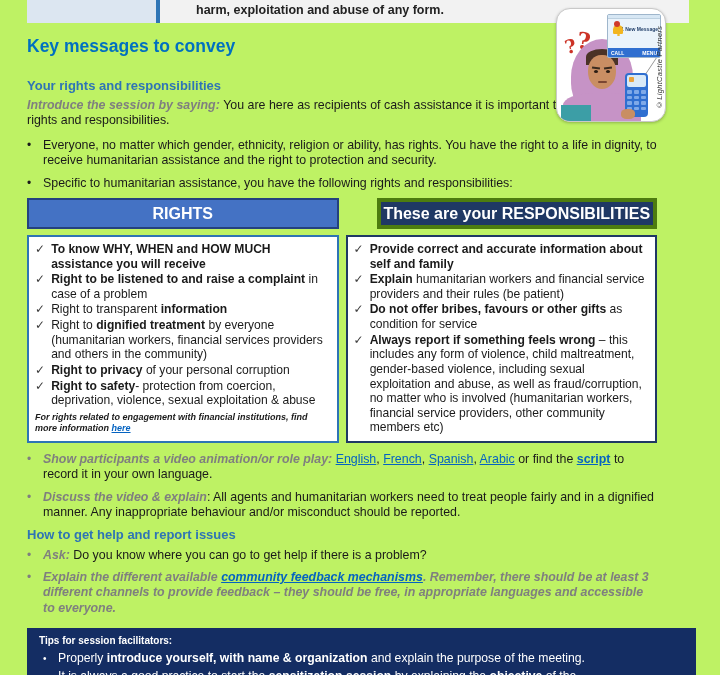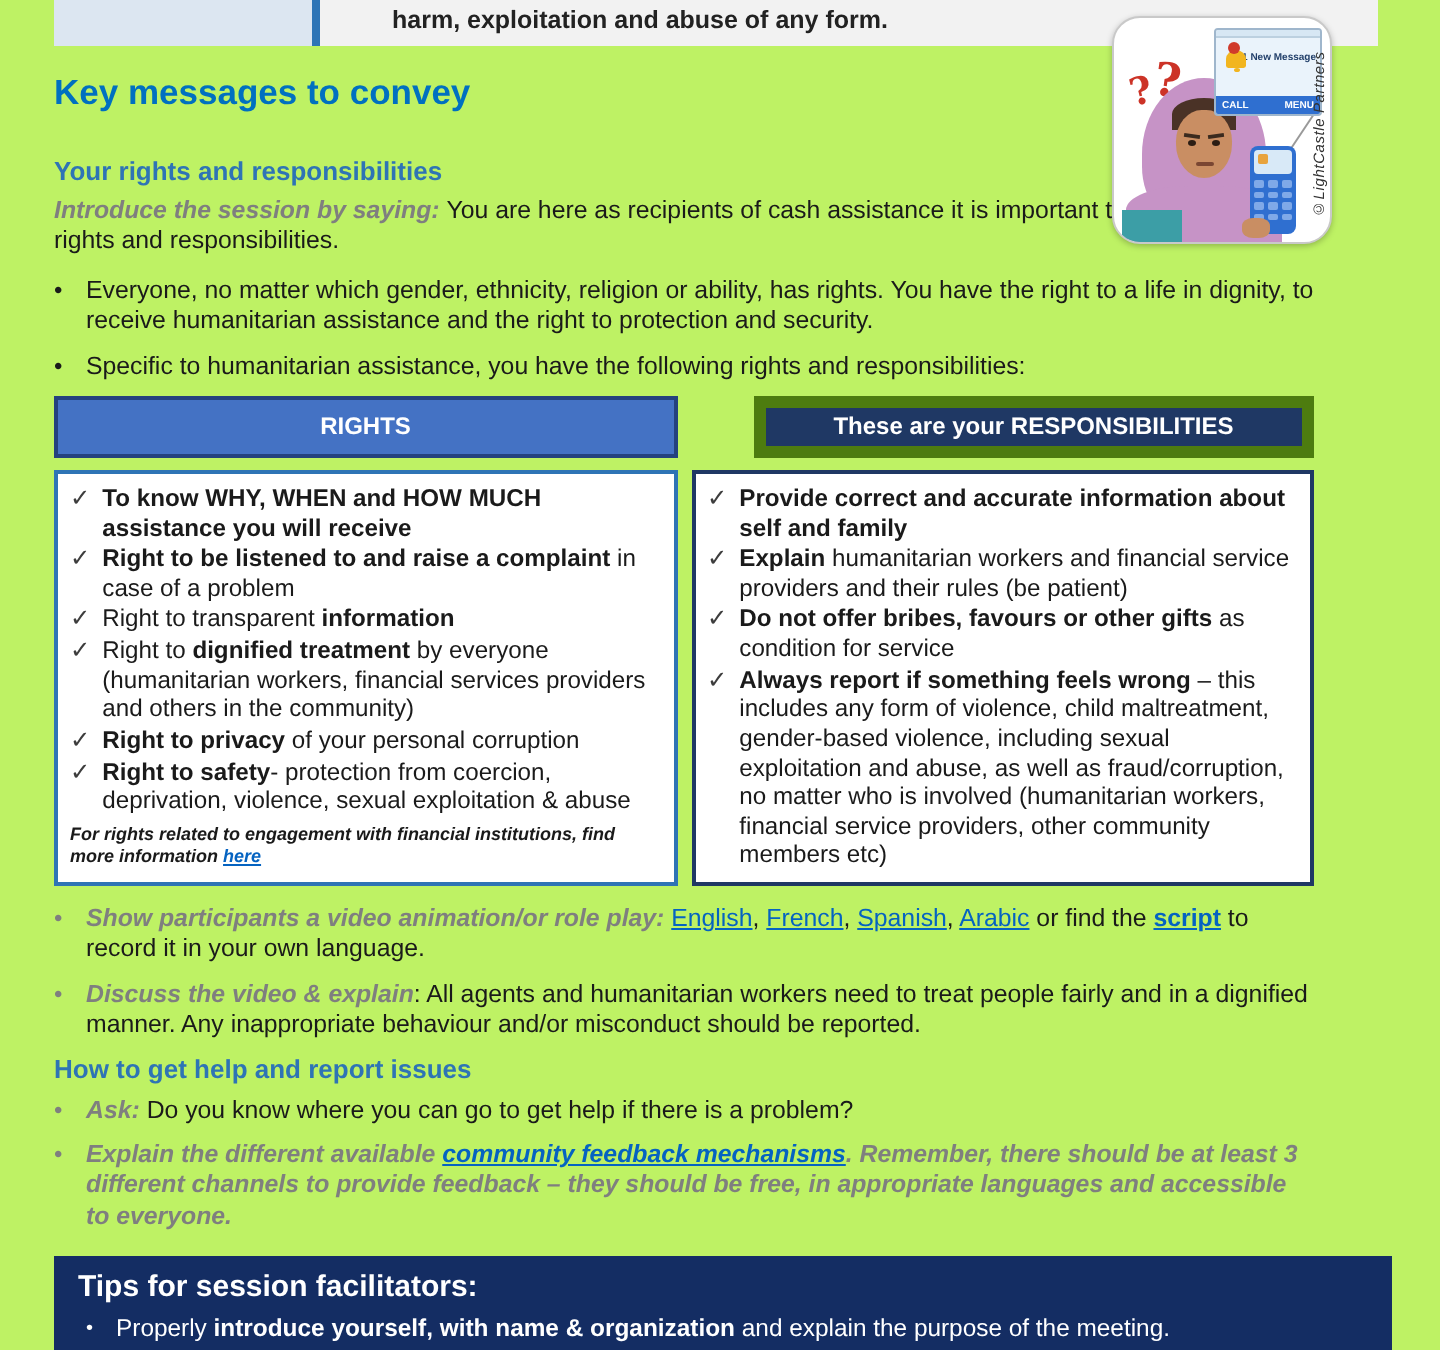--- a/index.html
+++ b/index.html
@@ -32,35 +32,35 @@
   
   ul.dots { list-style: none; margin: 0 0 4px 0; }
   ul.dots li { display: flex; gap: 9px; margin: 0 0 7px 0; }
   ul.dots .marker { width: 7px; flex: 0 0 7px; font-size: 12px; }
   ul.dots.graybul .marker { color: #7f7f7f; }
 
   
   .tbl { display: flex; gap: 7px; margin: 4px 0 9px 0; }
   .tbl .col { flex: 1; display: flex; flex-direction: column; }
   .hdr { height: 31px; display: flex; align-items: center; justify-content: center;
-         color: #fff; font-weight: bold; font-size: 12px; margin-bottom: 6px; }
+         color: #fff; font-weight: bold; font-size: 16px; margin-bottom: 6px; }
   .hdr-left  { background: #4472C4; border: 2px solid #24427E; }
-  .hdr-right { background: #1F3864; border: 6px solid #4d7c0f; margin-left: 31px; }
+  .hdr-right { background: #1F3864; border: 4px solid #4d7c0f; margin-left: 31px; }
   .bodybox { border: 2px solid; padding: 5px 6px 4px 6px; min-height: 208px; background:#fff; }
   .bodybox-left  { border-color: #2E74B5; }
   .bodybox-right { border-color: #1F3864; }
   ul.checks { list-style: none; }
   ul.checks li { display: flex; gap: 6px; margin-bottom: 1px; font-size: 12.1px; line-height: 1.21; }
   ul.checks .check { color: #3d3d3d; flex: 0 0 10px; }
   .footnote { font-size: 9px; font-style: italic; font-weight: bold; line-height: 1.25; margin-top: 4px; }
 
   
   .banner { position: absolute; left: 27px; top: 628px; width: 669px; height: 80px;
             background: #142D63; color: #fff; padding: 7px 12px 0 12px; }
-  .banner-title { font-size: 15px; font-weight: bold; margin-bottom: 5px; }
+  .banner-title { font-size: 10px; font-weight: bold; margin-bottom: 5px; }
   .banner ul { list-style: none; margin-left: 4px; }
   .banner li { display: flex; gap: 9px; font-size: 12.2px; line-height: 1.25; margin-bottom: 3px; }
   .banner .marker { width: 6px; flex: 0 0 6px; font-size: 10px; padding-top: 2px; }
 
   
   .illu-card { position: absolute; left: 556px; top: 8px; width: 110px; height: 114px;
                background: #fff; border: 1px solid #c9c9c9; border-radius: 14px;
                box-shadow: 0 1px 3px rgba(0,0,0,.25); overflow: hidden; z-index: 5; }
   .qmark { position: absolute; color: #CC3327; font-weight: bold; font-family: "DejaVu Serif", serif; }
   .qm1 { left: 8px; top: 26px; font-size: 19px; transform: rotate(-14deg); }

